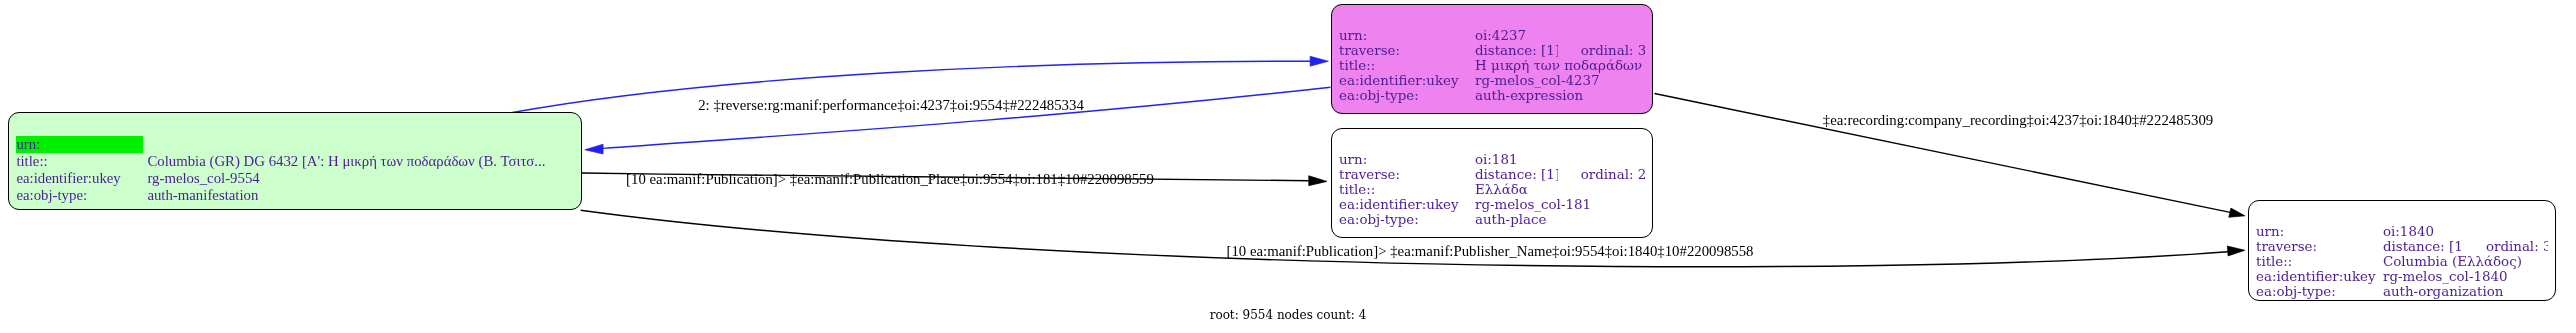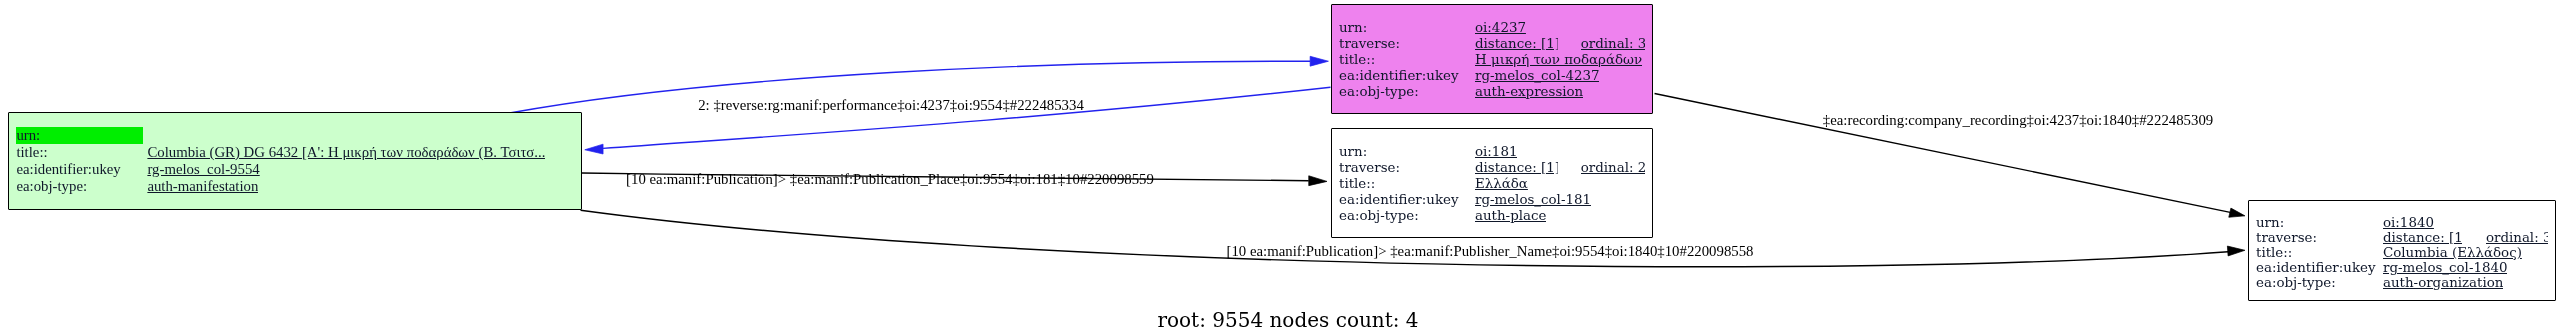--- a/index.html
+++ b/index.html
@@ -14,63 +14,63 @@
   .edge-line{fill:none;stroke-width:2px;}
   .edge-blue{stroke:var(--edge-blue,#2222ee);}
   .edge-black{stroke:var(--edge-black,#000000);}
   .head-blue{fill:var(--edge-blue,#2222ee);stroke:var(--edge-blue,#2222ee);}
   .head-black{fill:var(--edge-black,#000000);stroke:var(--edge-black,#000000);}
 
   .node{
     position:absolute;
     box-sizing:border-box;
     border:1.4px solid var(--border,#000000);
-    border-radius:1px;
-    padding:14px 7px;
+    border-radius:11px;
+    padding:23px 7px;
     display:flex;flex-direction:column;justify-content:space-evenly;
-    color:#0f172a;
+    color:#4c1d95;
   }
   .node-green{
     background:var(--green-bg,#ccffcc);
     font-family:"Liberation Serif",serif;
     font-size:14.8px;
   }
   .node-serif2{
     font-family:"DejaVu Serif",serif;
     font-size:13.4px;
   }
   .node-magenta{background:var(--magenta-bg,#ee82ee);}
   .node-white{background:var(--white-bg,#ffffff);}
   .row{display:flex;align-items:center;white-space:nowrap;}
   .node-green .row{height:22px;}
   .node-serif2 .row{height:19px;}
   .key{flex:0 0 auto;}
   .node-green .key{width:131px;}
   .node-magenta .key,.node-white .key{width:136px;}
   .node-org .key{width:127px;}
-  .val{flex:0 1 auto;overflow:hidden;text-decoration:underline;}
+  .val{flex:0 1 auto;overflow:hidden;}
   .val2{margin-left:22.5px;}
   .hl-key,.hl-val{background:var(--green-hl,#00ee00);}
   .hl-key{width:127px !important;margin-right:4.2px;padding-left:0;}
   .hl-val{flex:1 1 auto;}
 
   .edge-label{
     position:absolute;
     transform:translateX(-50%);
     white-space:nowrap;
     font-family:"Liberation Serif",serif;
     font-size:14.8px;
     color:#000;
   }
   .graph-footer{
     position:absolute;
     transform:translateX(-50%);
     white-space:nowrap;
     font-family:"DejaVu Serif",serif;
-    font-size:20px;
+    font-size:12px;
     color:#000;
   }
 </style>
 </head>
 <body>
 
 <div id="canvas">
 
   <svg id="edge-layer" viewBox="0 0 3665 475" xmlns="http://www.w3.org/2000/svg" aria-hidden="true">
 

